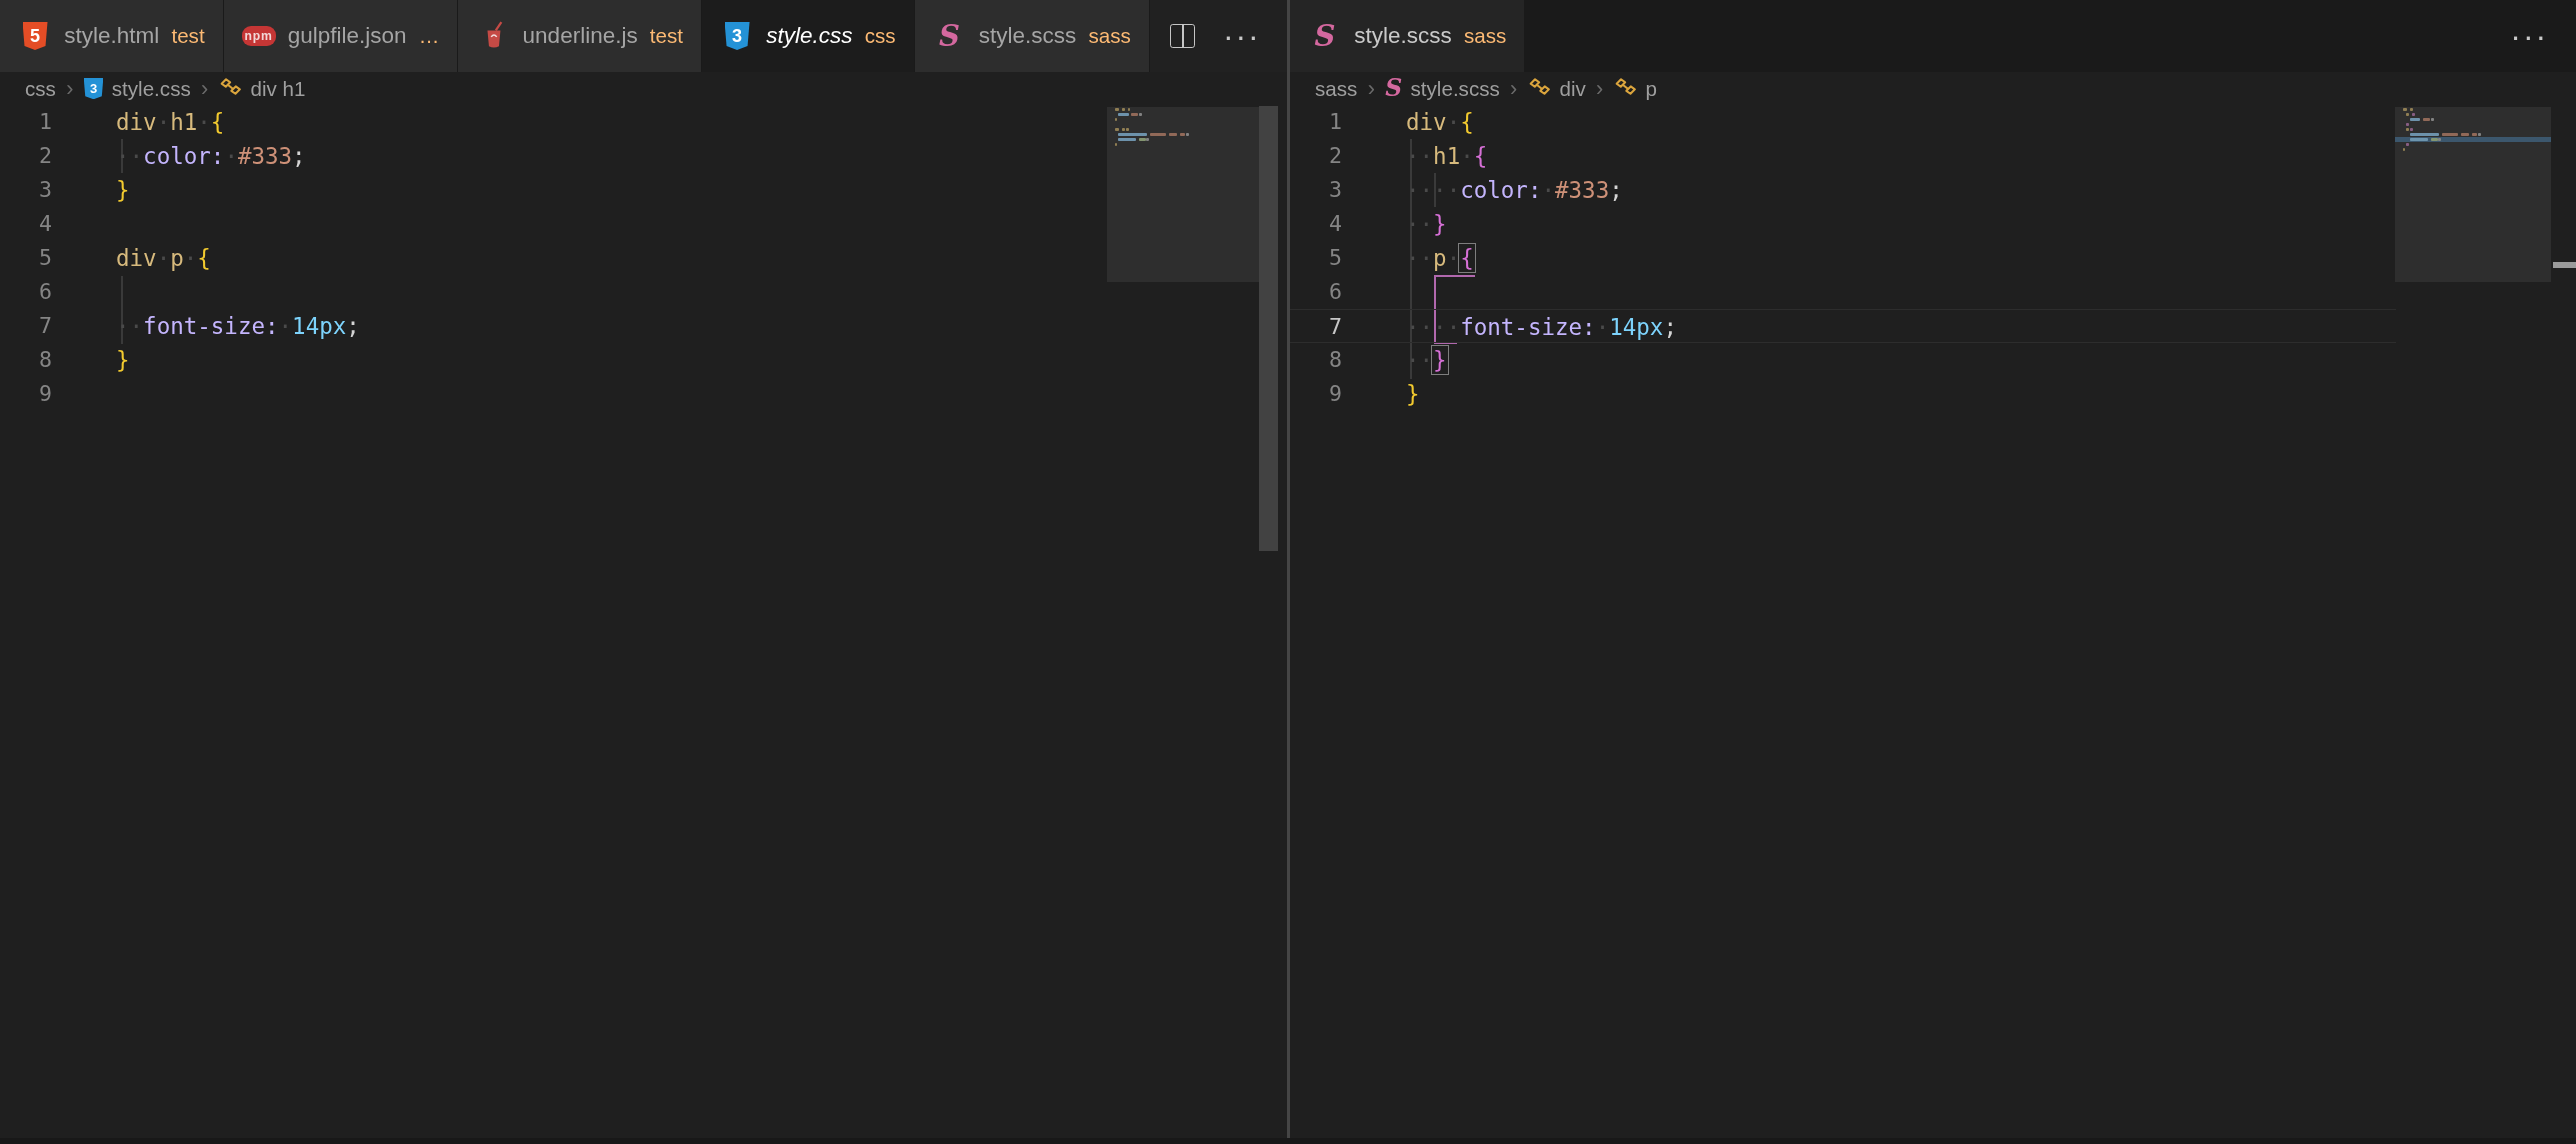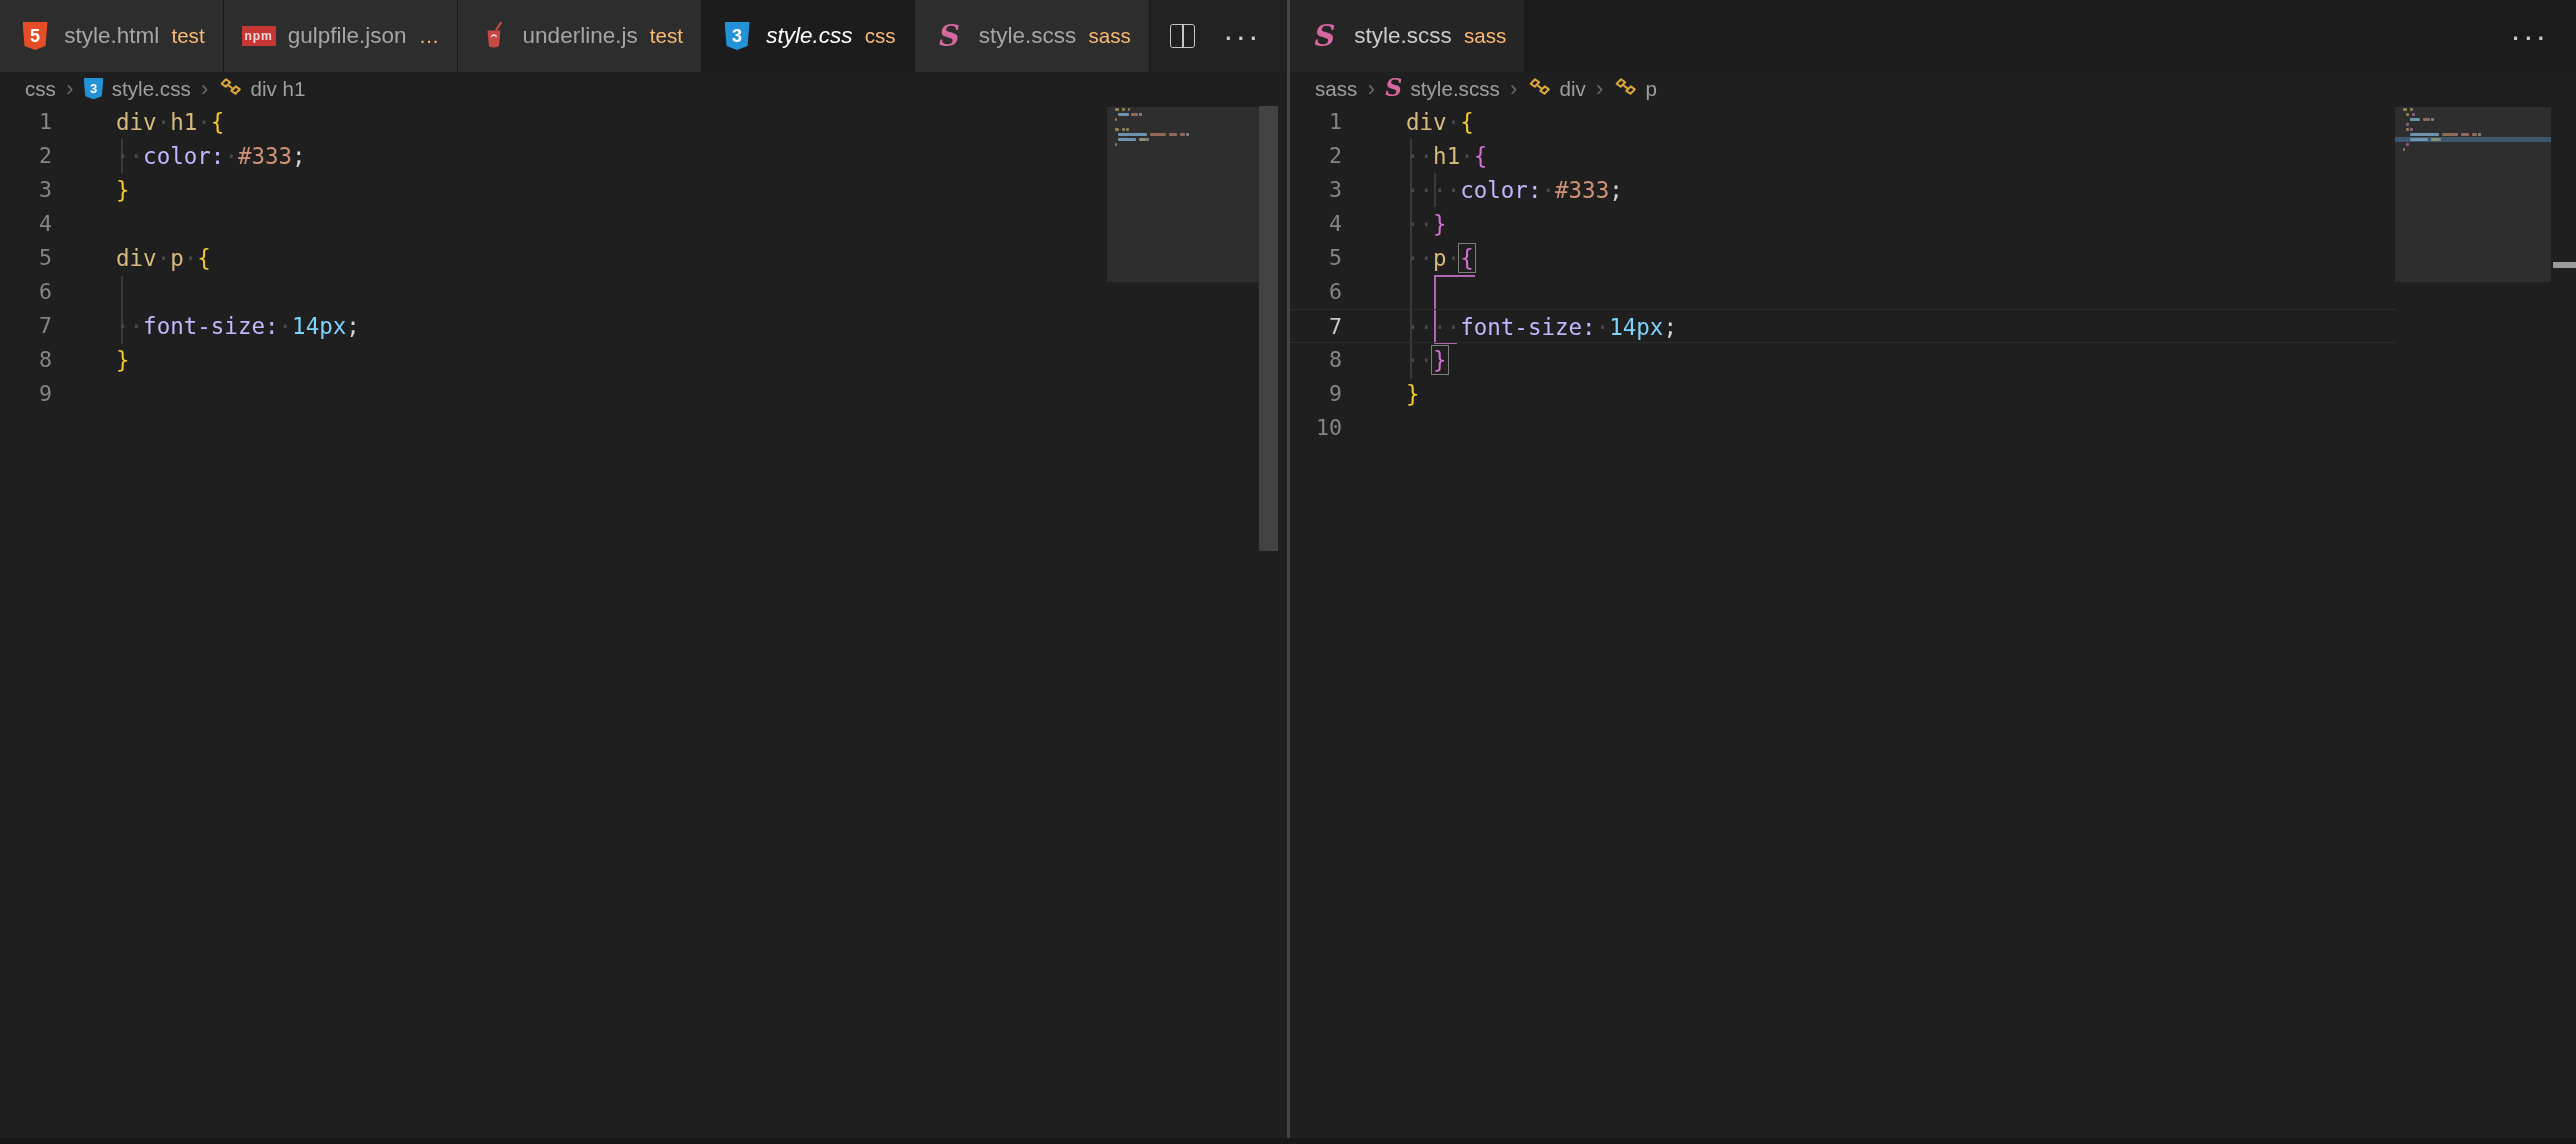--- a/index.html
+++ b/index.html
@@ -33,21 +33,21 @@
   .split-icon::after{content:"";position:absolute;left:50%;top:0;bottom:0;width:1.9px;margin-left:-0.9px;background:#c6c6c6;}
   .more{font-size:32px;color:#c9c9c9;line-height:1;cursor:pointer;letter-spacing:1.9px;}
   .corner-more{position:absolute;right:28px;top:50%;transform:translateY(-50%);}
 
   
   .shield{width:25px;height:28px;clip-path:polygon(0 0,100% 0,92% 86%,50% 100%,8% 86%);
           display:flex;align-items:center;justify-content:center;color:#fff;
           font-size:18px;font-weight:bold;}
   .shield.html{background:#e44d26;}
   .shield.css{background:#2492d6;}
-  .npmbox{width:36px;height:20.6px;background:#c53635;border-radius:1px;display:flex;align-items:center;
+  .npmbox{width:36px;height:20.6px;background:#c53635;border-radius:9px;display:flex;align-items:center;
           justify-content:center;color:#f2d7d7;font-size:12.2px;font-weight:bold;letter-spacing:0.9px;}
   .sassS{font-family:"DejaVu Serif",serif;font-style:italic;font-weight:bold;color:#d4689f;
          font-size:29px;line-height:1;display:inline-block;}
   .sm.shield{width:19.7px;height:21.6px;font-size:13px;}
   .sm.sassS{font-size:23.5px;}
 
   
   .breadcrumb{position:absolute;top:72px;left:0;right:0;height:33px;display:flex;align-items:center;
               padding-left:25px;font-size:20.6px;color:#9f9f9f;background:#1f1f1f;}
   .crumb{display:flex;align-items:center;gap:8.4px;cursor:pointer;white-space:nowrap;}
@@ -320,24 +320,20 @@
             <span class="txt"><span class="tok ws">····</span><span class="tok prop">font-size:</span><span class="tok ws">·</span><span class="tok num">14px</span><span class="tok pun">;</span></span>
           </div>
           <div class="row">
             <span class="ln">8</span>
             <span class="txt"><span class="tok ws">··</span><span class="tok b2 boxed">}</span></span>
           </div>
           <div class="row">
             <span class="ln">9</span>
             <span class="txt"><span class="tok b1">}</span></span>
           </div>
-          <div class="row">
-            <span class="ln">10</span>
-            <span class="txt"></span>
-          </div>
         </div>
       <div class="minimap">
         <div class="mrow">
             <div class="mark sel" style="left: 7.5px; width: 4.7px;"></div>
             <div class="mark b1" style="left: 15px; width: 2.8px;"></div>
           </div>
           <div class="mrow">
             <div class="mark sel" style="left: 11.3px; width: 2.8px;"></div>
             <div class="mark b2" style="left: 17px; width: 2.8px;"></div>
           </div>

